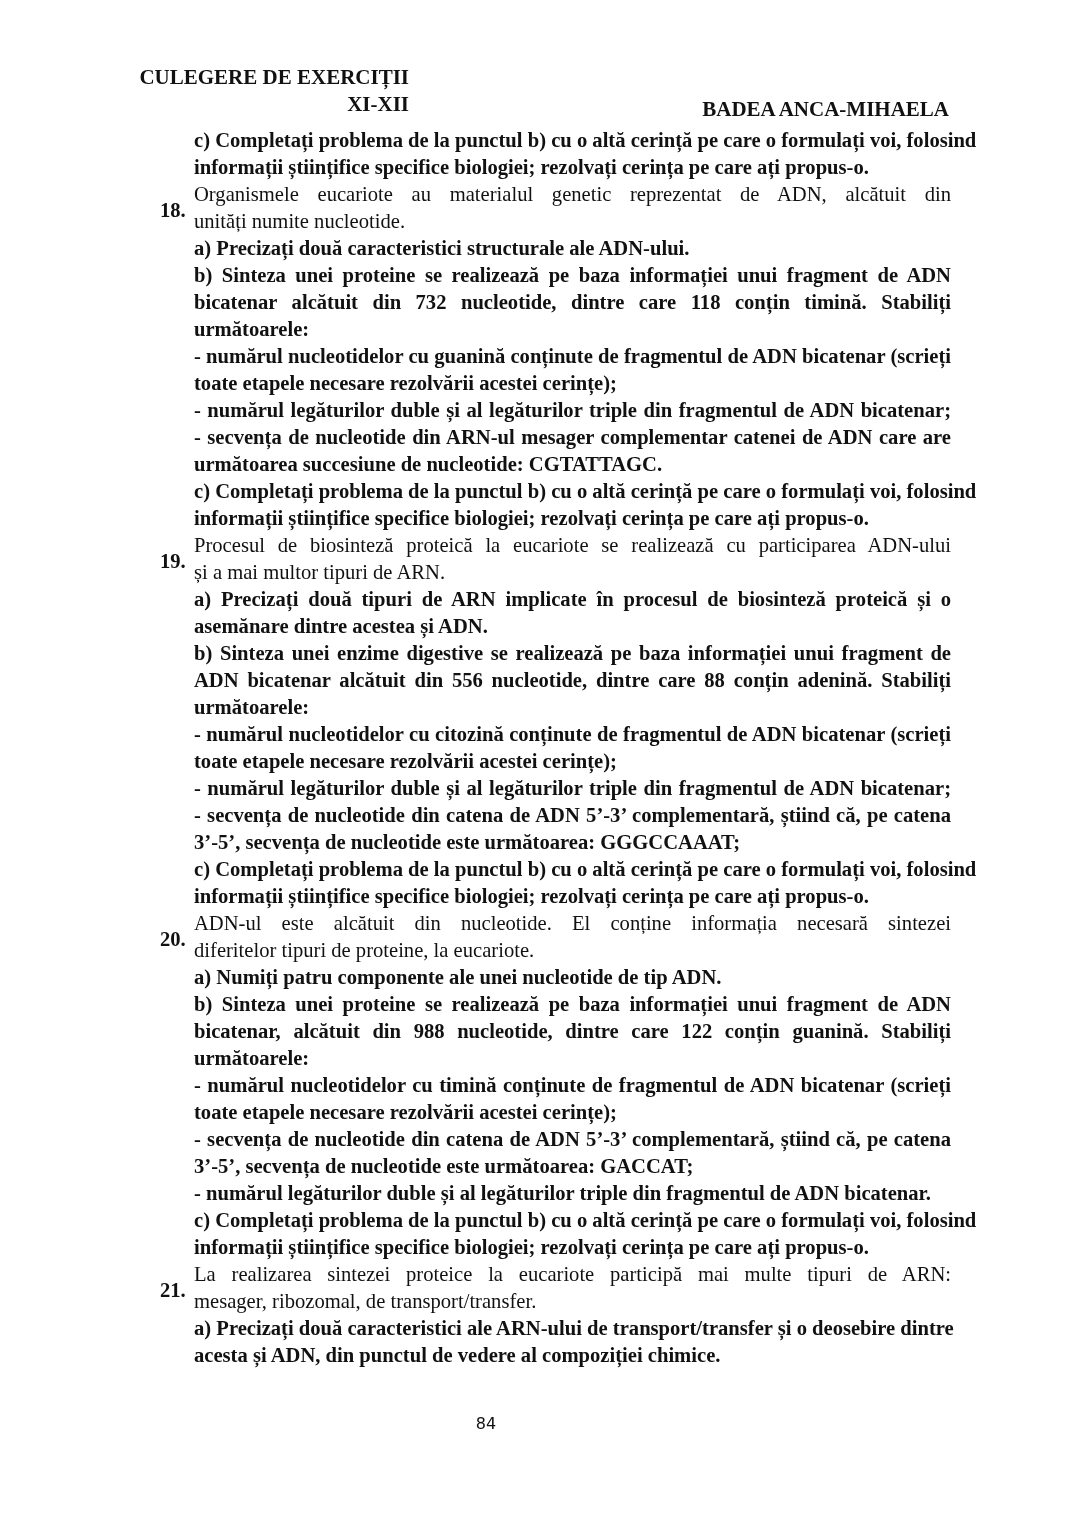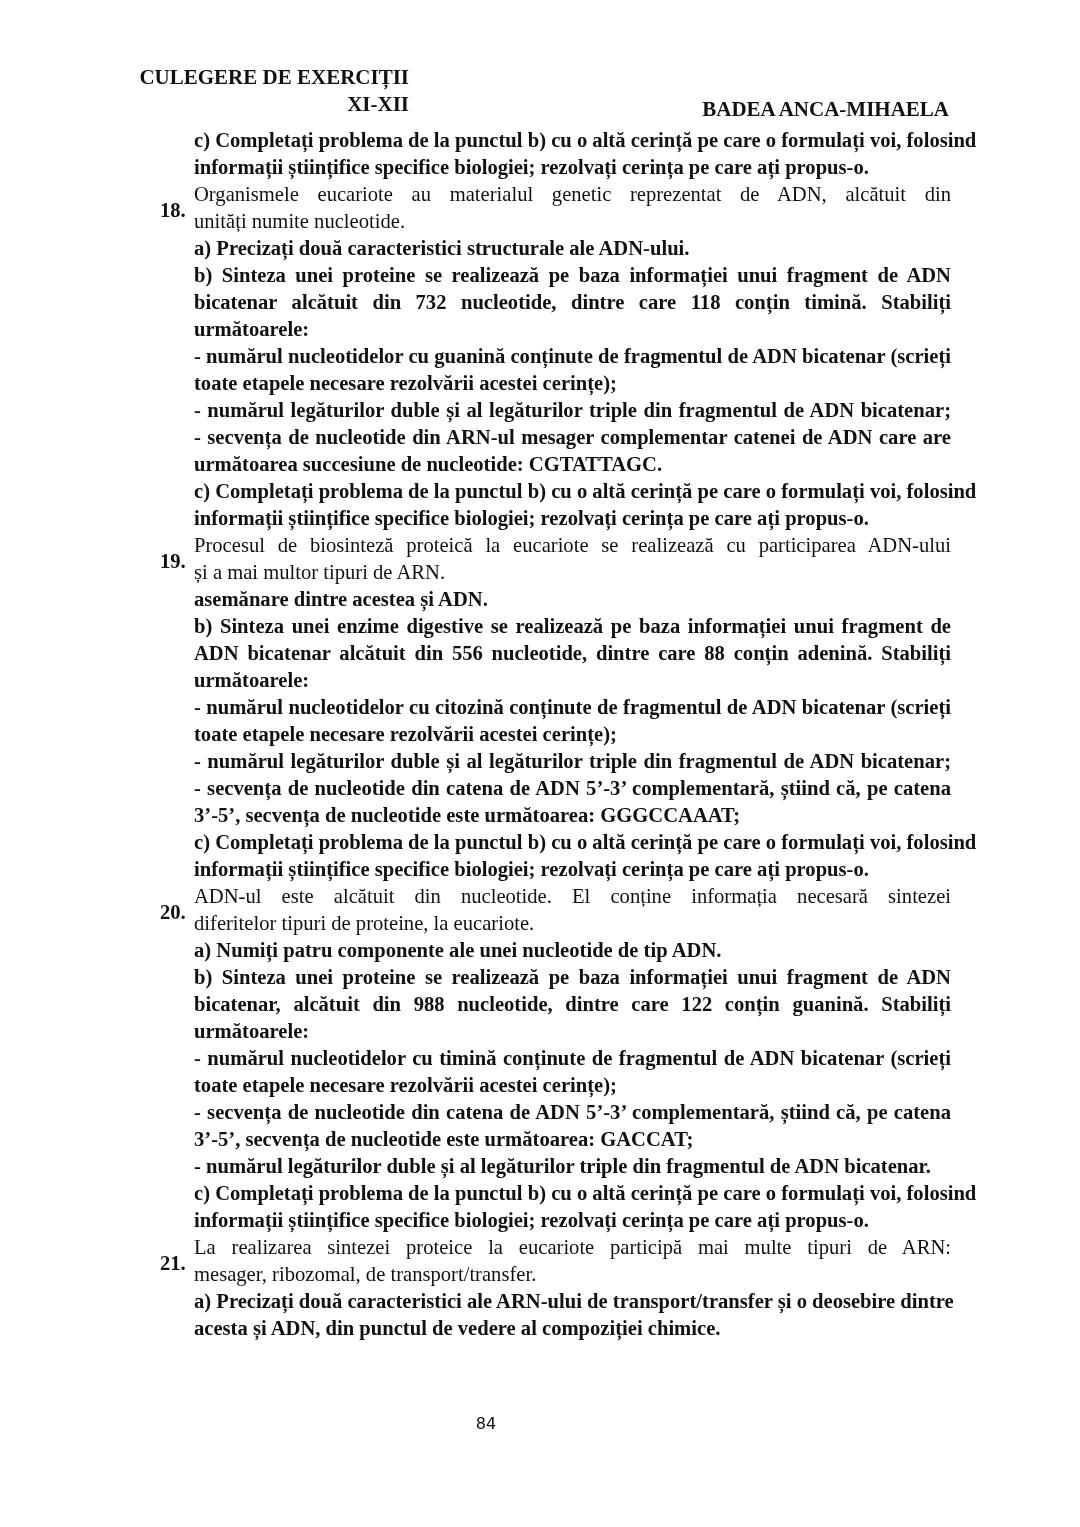--- a/index.html
+++ b/index.html
@@ -48,20 +48,21 @@
     <div class="line">- secvența de nucleotide din ARN-ul mesager complementar catenei de ADN care are</div>
     <div class="line last">următoarea succesiune de nucleotide: CGTATTAGC.</div>
     <div class="line">c) Completați problema de la punctul b) cu o altă cerință pe care o formulați voi, folosind</div>
     <div class="line last">informații științifice specifice biologiei; rezolvați cerința pe care ați propus-o.</div>
   </div>
 
   <div class="ex">
     <span class="num">19.</span>
     <div class="line title">Procesul de biosinteză proteică la eucariote se realizează cu participarea ADN-ului</div>
     <div class="line title last">și a mai multor tipuri de ARN.</div>
+    <div class="line">a) Precizați două tipuri de ARN implicate în procesul de biosinteză proteică și o</div>
     <div class="line last">asemănare dintre acestea și ADN.</div>
     <div class="line">b) Sinteza unei enzime digestive se realizează pe baza informației unui fragment de</div>
     <div class="line">ADN bicatenar alcătuit din 556 nucleotide, dintre care 88 conțin adenină. Stabiliți</div>
     <div class="line last">următoarele:</div>
     <div class="line">- numărul nucleotidelor cu citozină conținute de fragmentul de ADN bicatenar (scrieți</div>
     <div class="line last">toate etapele necesare rezolvării acestei cerințe);</div>
     <div class="line">- numărul legăturilor duble și al legăturilor triple din fragmentul de ADN bicatenar;</div>
     <div class="line">- secvența de nucleotide din catena de ADN 5’-3’ complementară, știind că, pe catena</div>
     <div class="line last">3’-5’, secvența de nucleotide este următoarea: GGGCCAAAT;</div>
     <div class="line">c) Completați problema de la punctul b) cu o altă cerință pe care o formulați voi, folosind</div>

